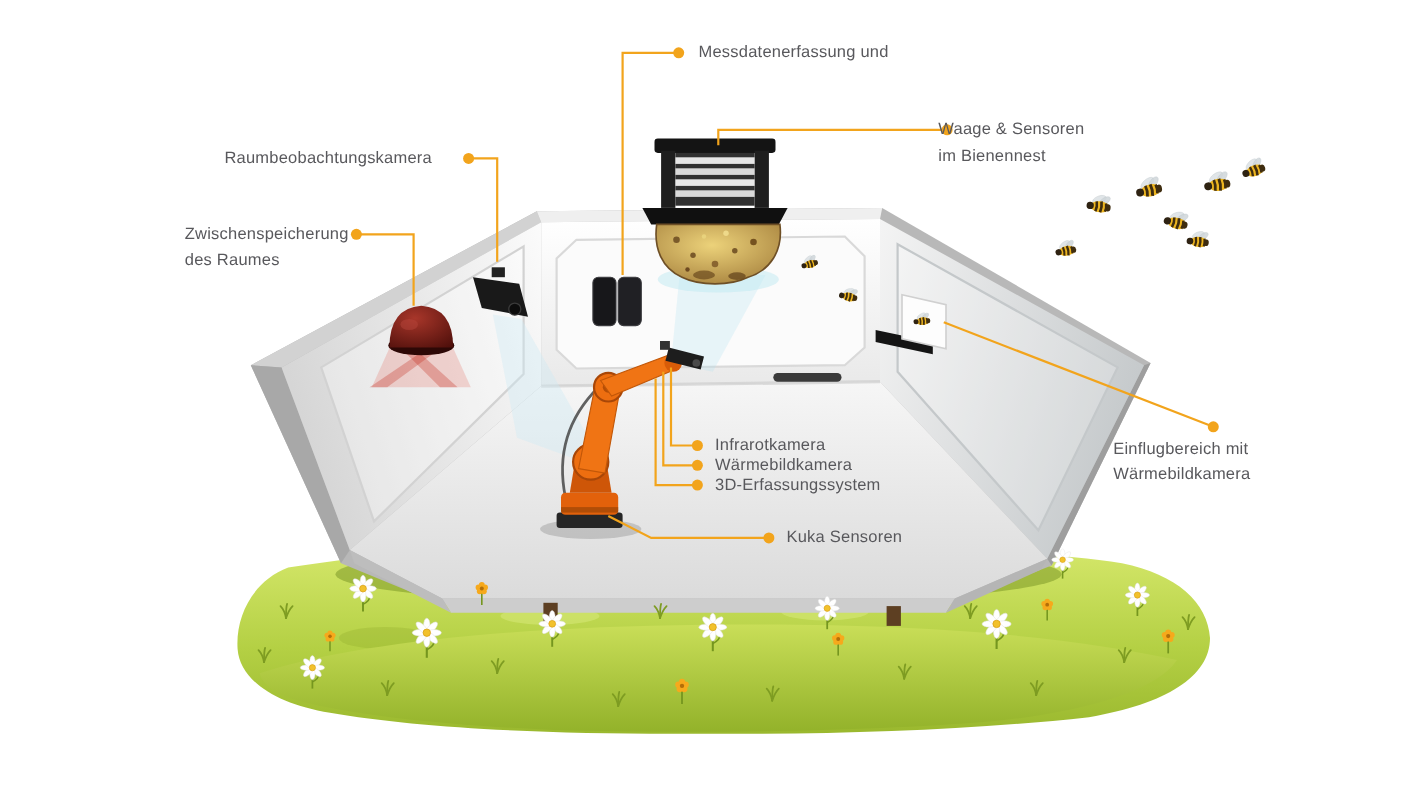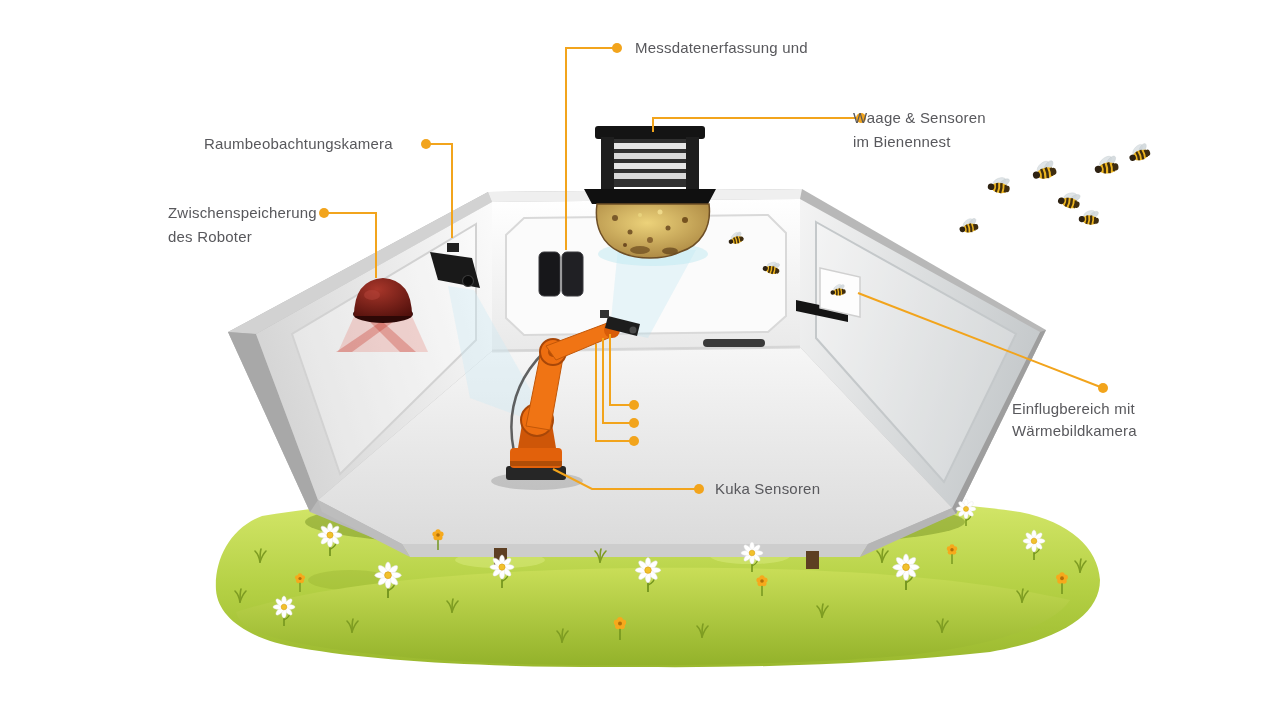--- a/index.html
+++ b/index.html
@@ -305,23 +305,28 @@
     <div>Waage &amp; Sensoren</div>
     <div>im Bienennest</div>
   </div>
 
   <div class="label" style="left:204px;top:132px">
     <div>Raumbeobachtungskamera</div>
   </div>
 
   <div class="label" style="left:168px;top:201px">
     <div>Zwischenspeicherung</div>
-    <div>des Roboter</div>
-  </div>
-
+    <div>des Raumes</div>
+  </div>
+
+  <div class="label label--tight" style="left:650px;top:396px">
+    <div>Infrarotkamera</div>
+    <div>Wärmebildkamera</div>
+    <div>3D-Erfassungssystem</div>
+  </div>
 
   <div class="label" style="left:715px;top:477px">
     <div>Kuka Sensoren</div>
   </div>
 
   <div class="label label--einflug" style="left:1012px;top:398px">
     <div>Einflugbereich mit</div>
     <div>Wärmebildkamera</div>
   </div>
 

